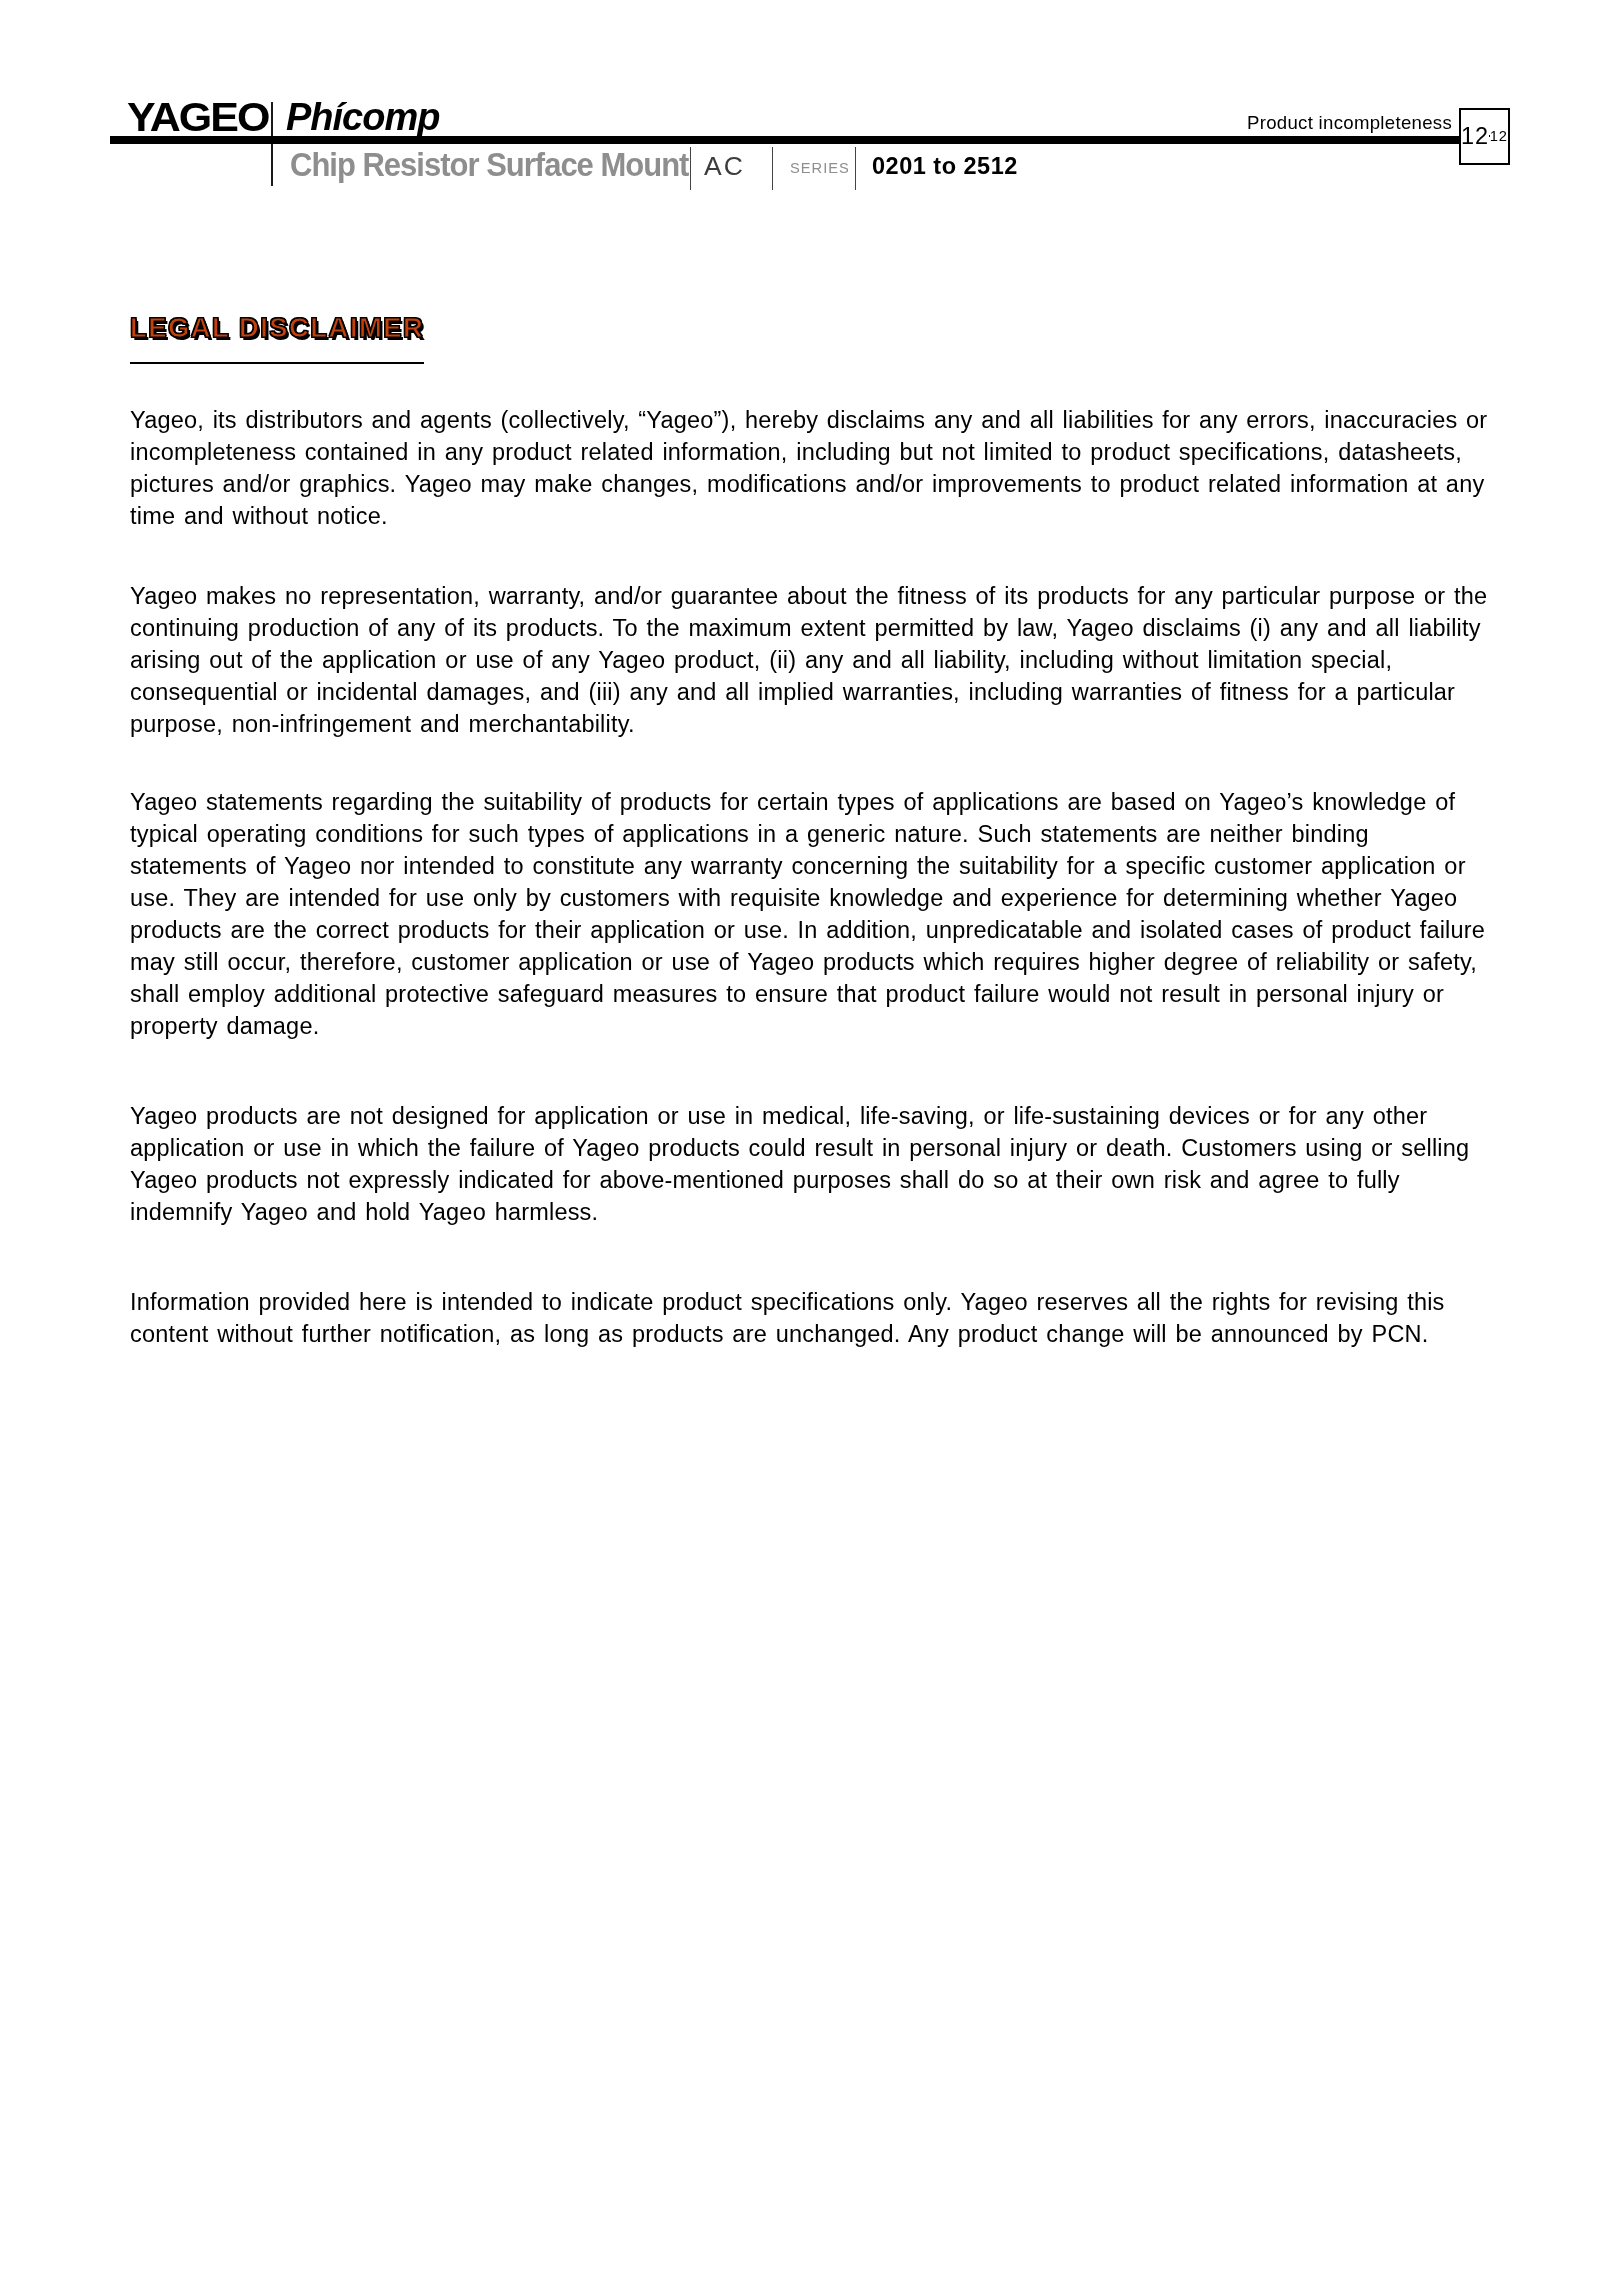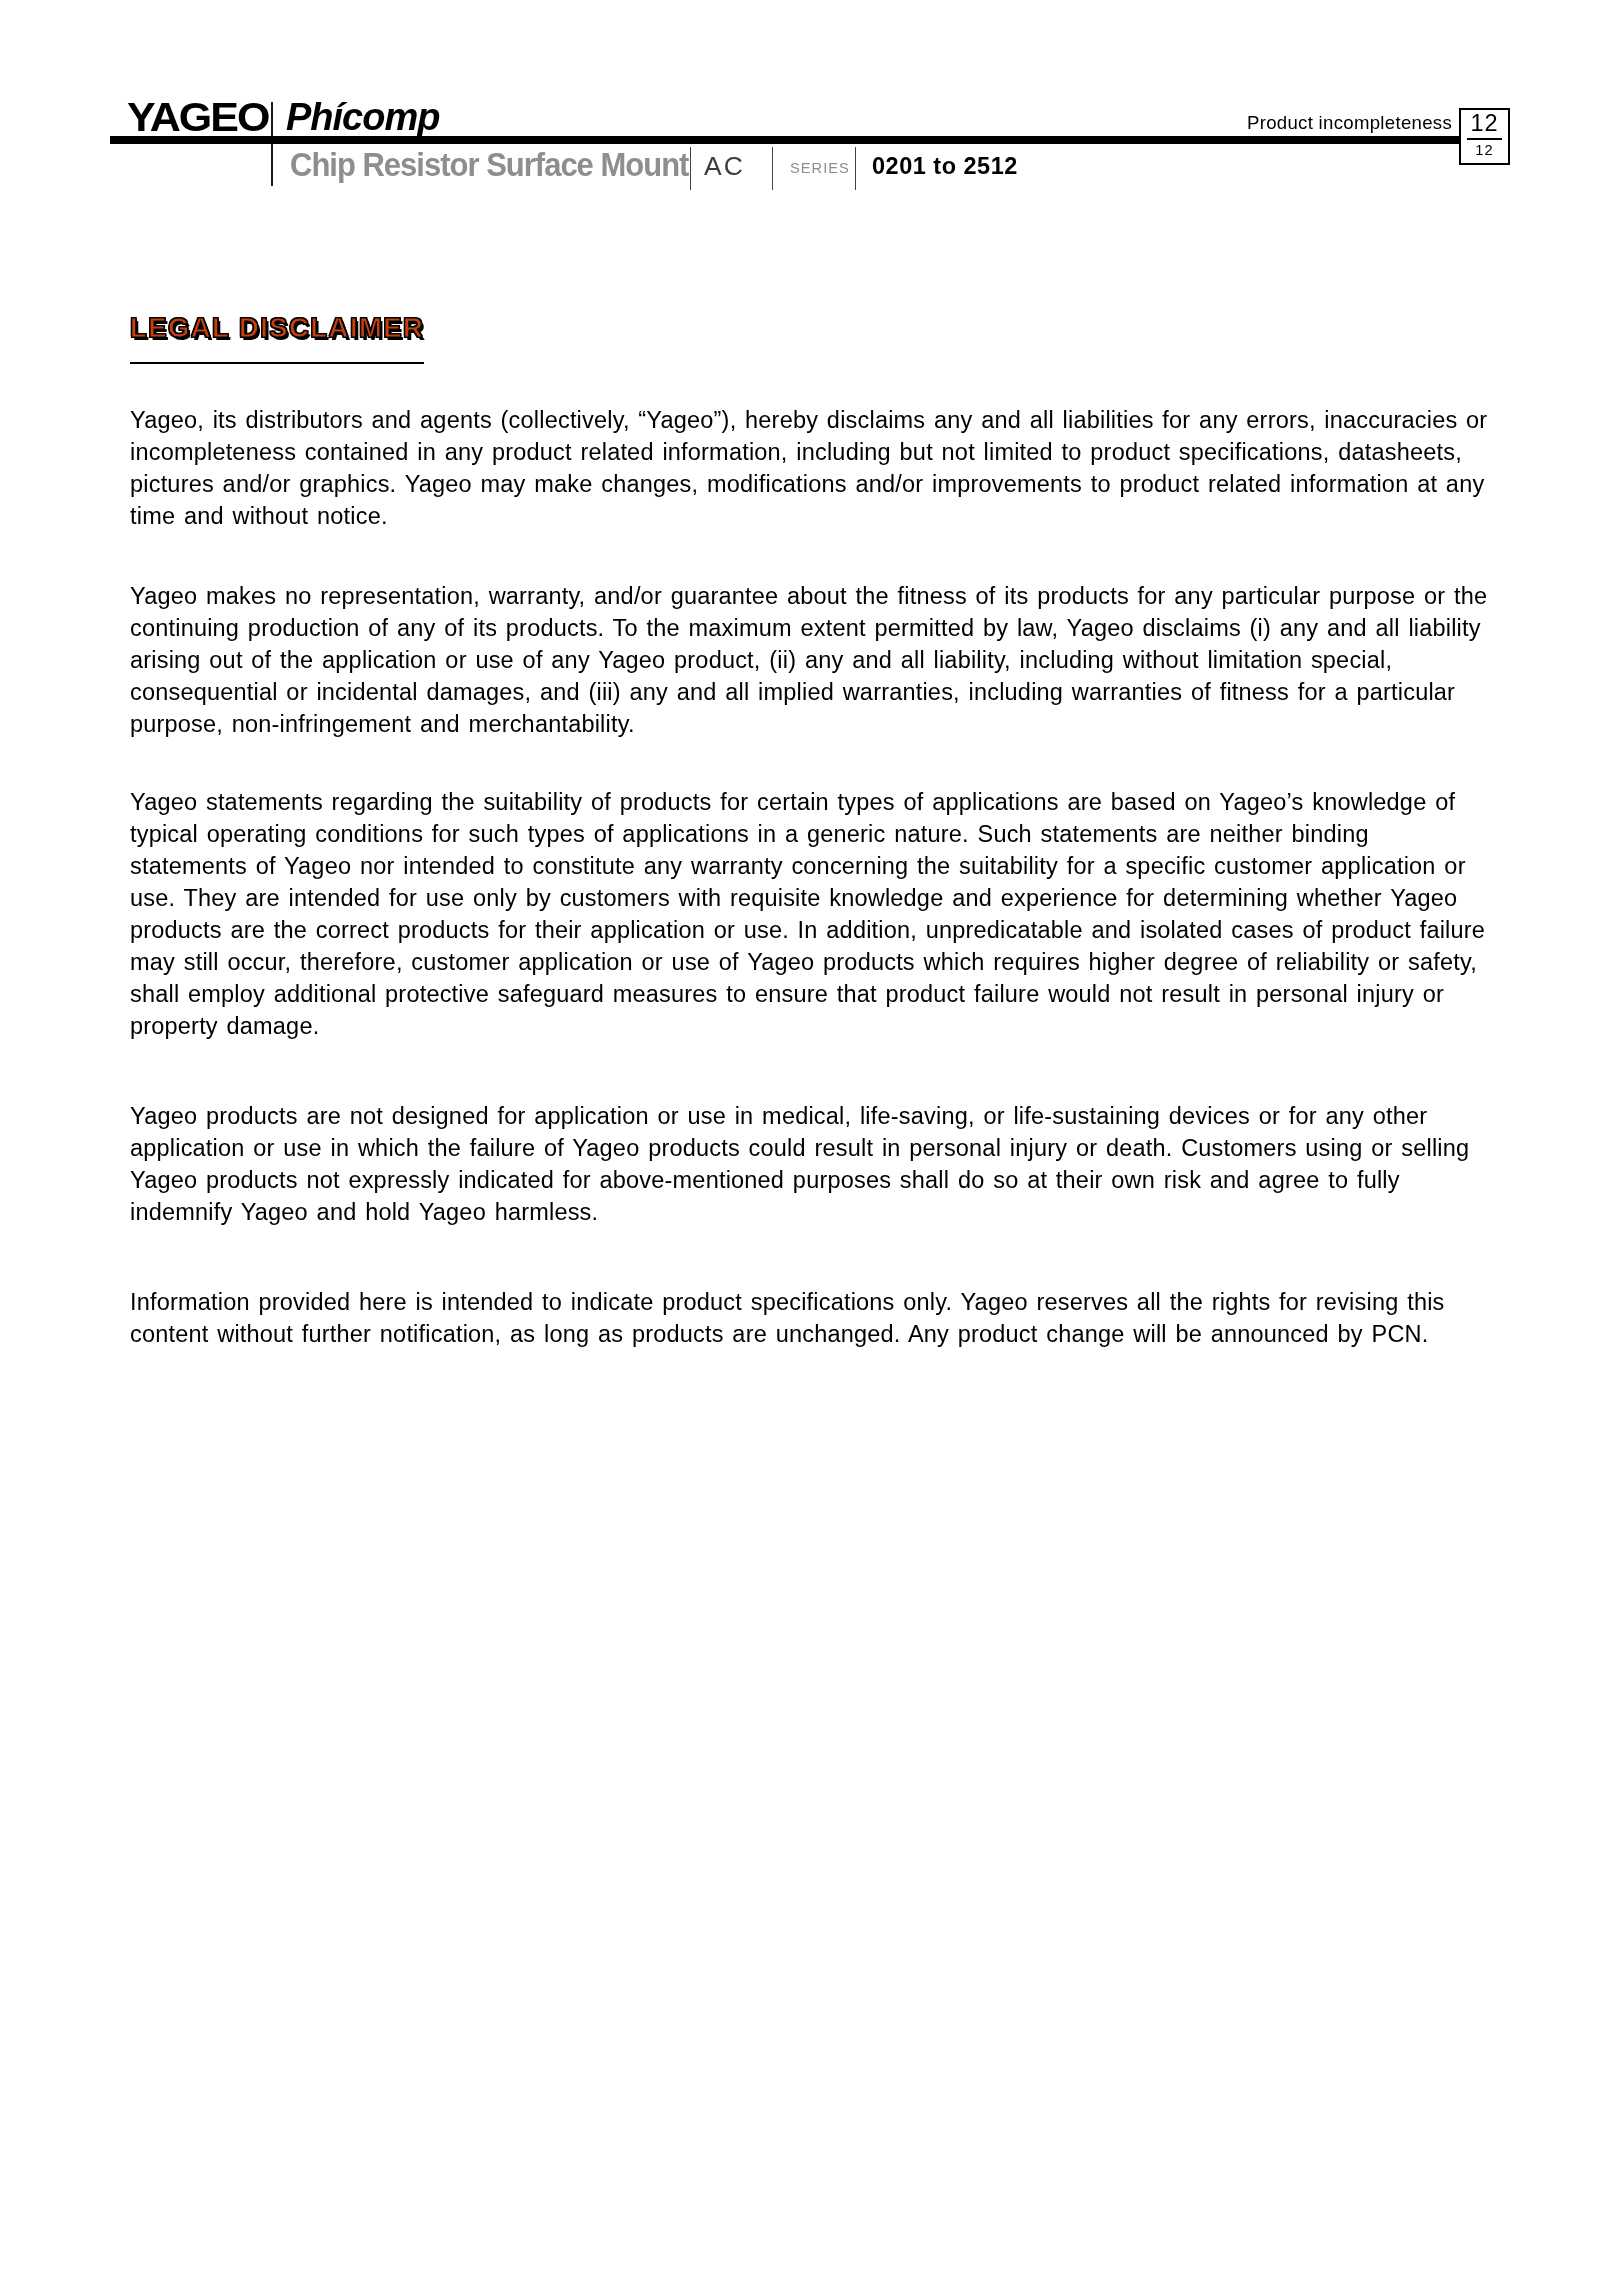--- a/index.html
+++ b/index.html
@@ -27,21 +27,21 @@
   .header-rule{
     position:absolute;left:110px;top:136px;width:1349px;height:7.8px;background:#000;
   }
   .spec-label{
     position:absolute;right:169px;top:112px;
     font-size:18.6px;color:#000;letter-spacing:0.3px;
   }
   .pagebox{
     position:absolute;left:1459px;top:108px;width:51px;height:57px;
     border:2px solid #000;background:#fff;box-sizing:border-box;
-    display:flex;flex-direction:column;align-items:center;
+    display:flex;flex-direction:row;align-items:center;
   }
   .pb-top{font-size:23.5px;color:#000;line-height:27.4px;letter-spacing:1px;}
   .pb-div{width:35px;height:0;border-top:2px solid #000;margin:1px 0 2px 0;}
   .pb-bottom{font-size:14.7px;color:#000;line-height:17.6px;letter-spacing:1px;}
 
   .subtitle{
     position:absolute;left:290px;top:147px;
     font-size:31px;font-weight:700;letter-spacing:-1px;color:#8e8e8e;
     transform:scaleY(1.05);transform-origin:top left;
   }

